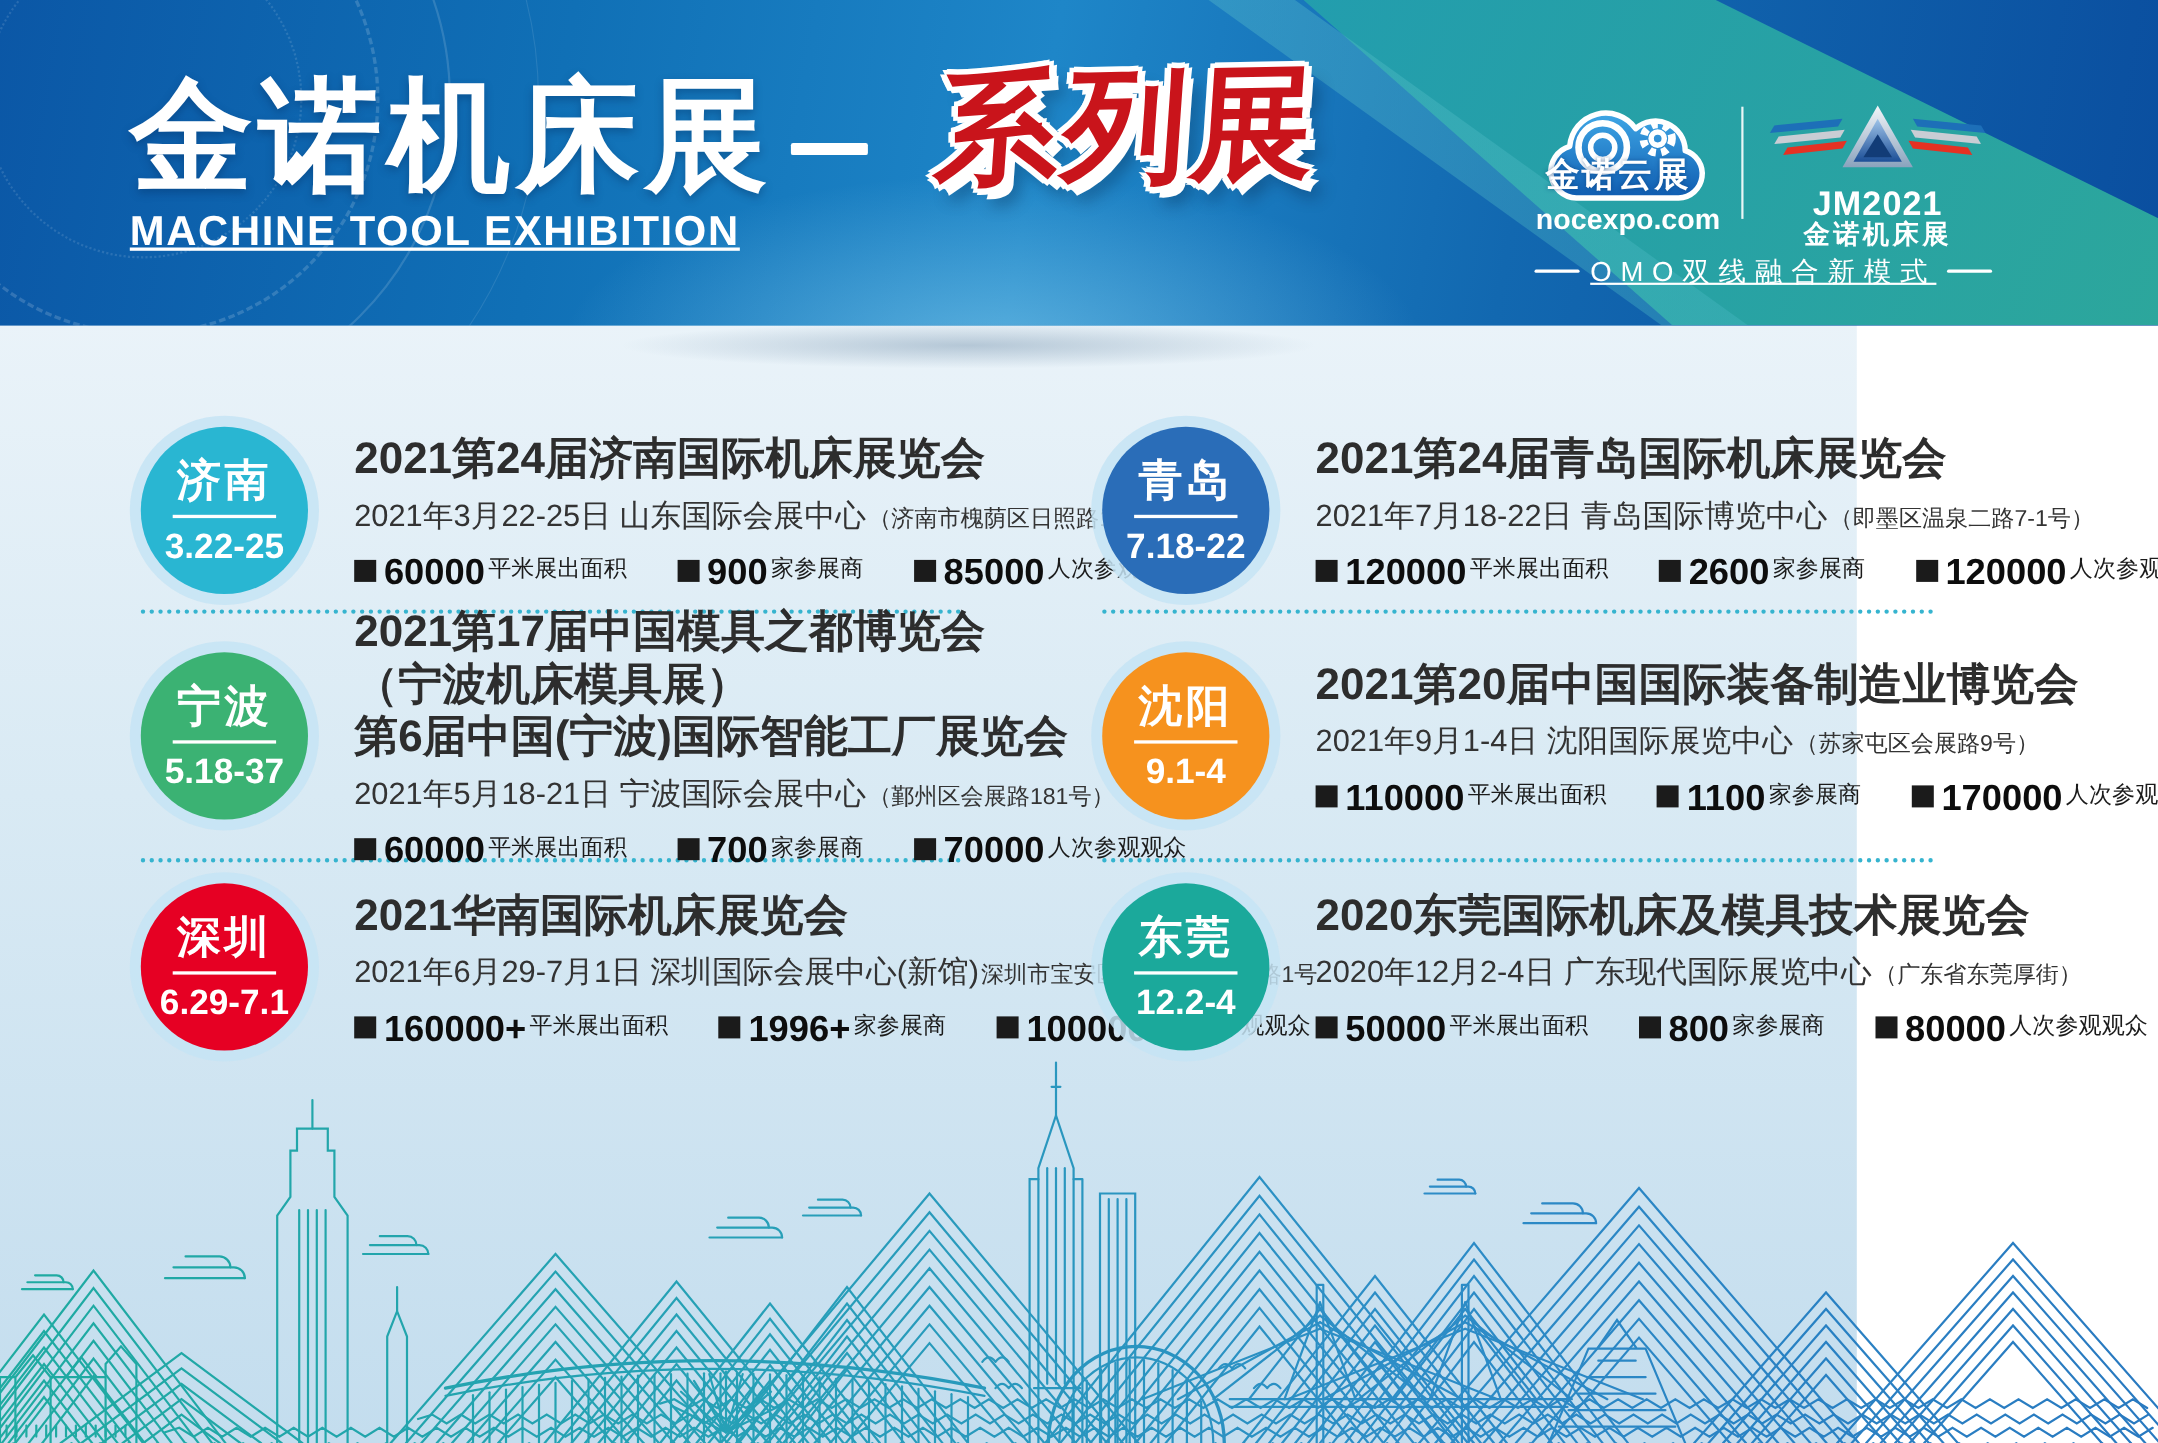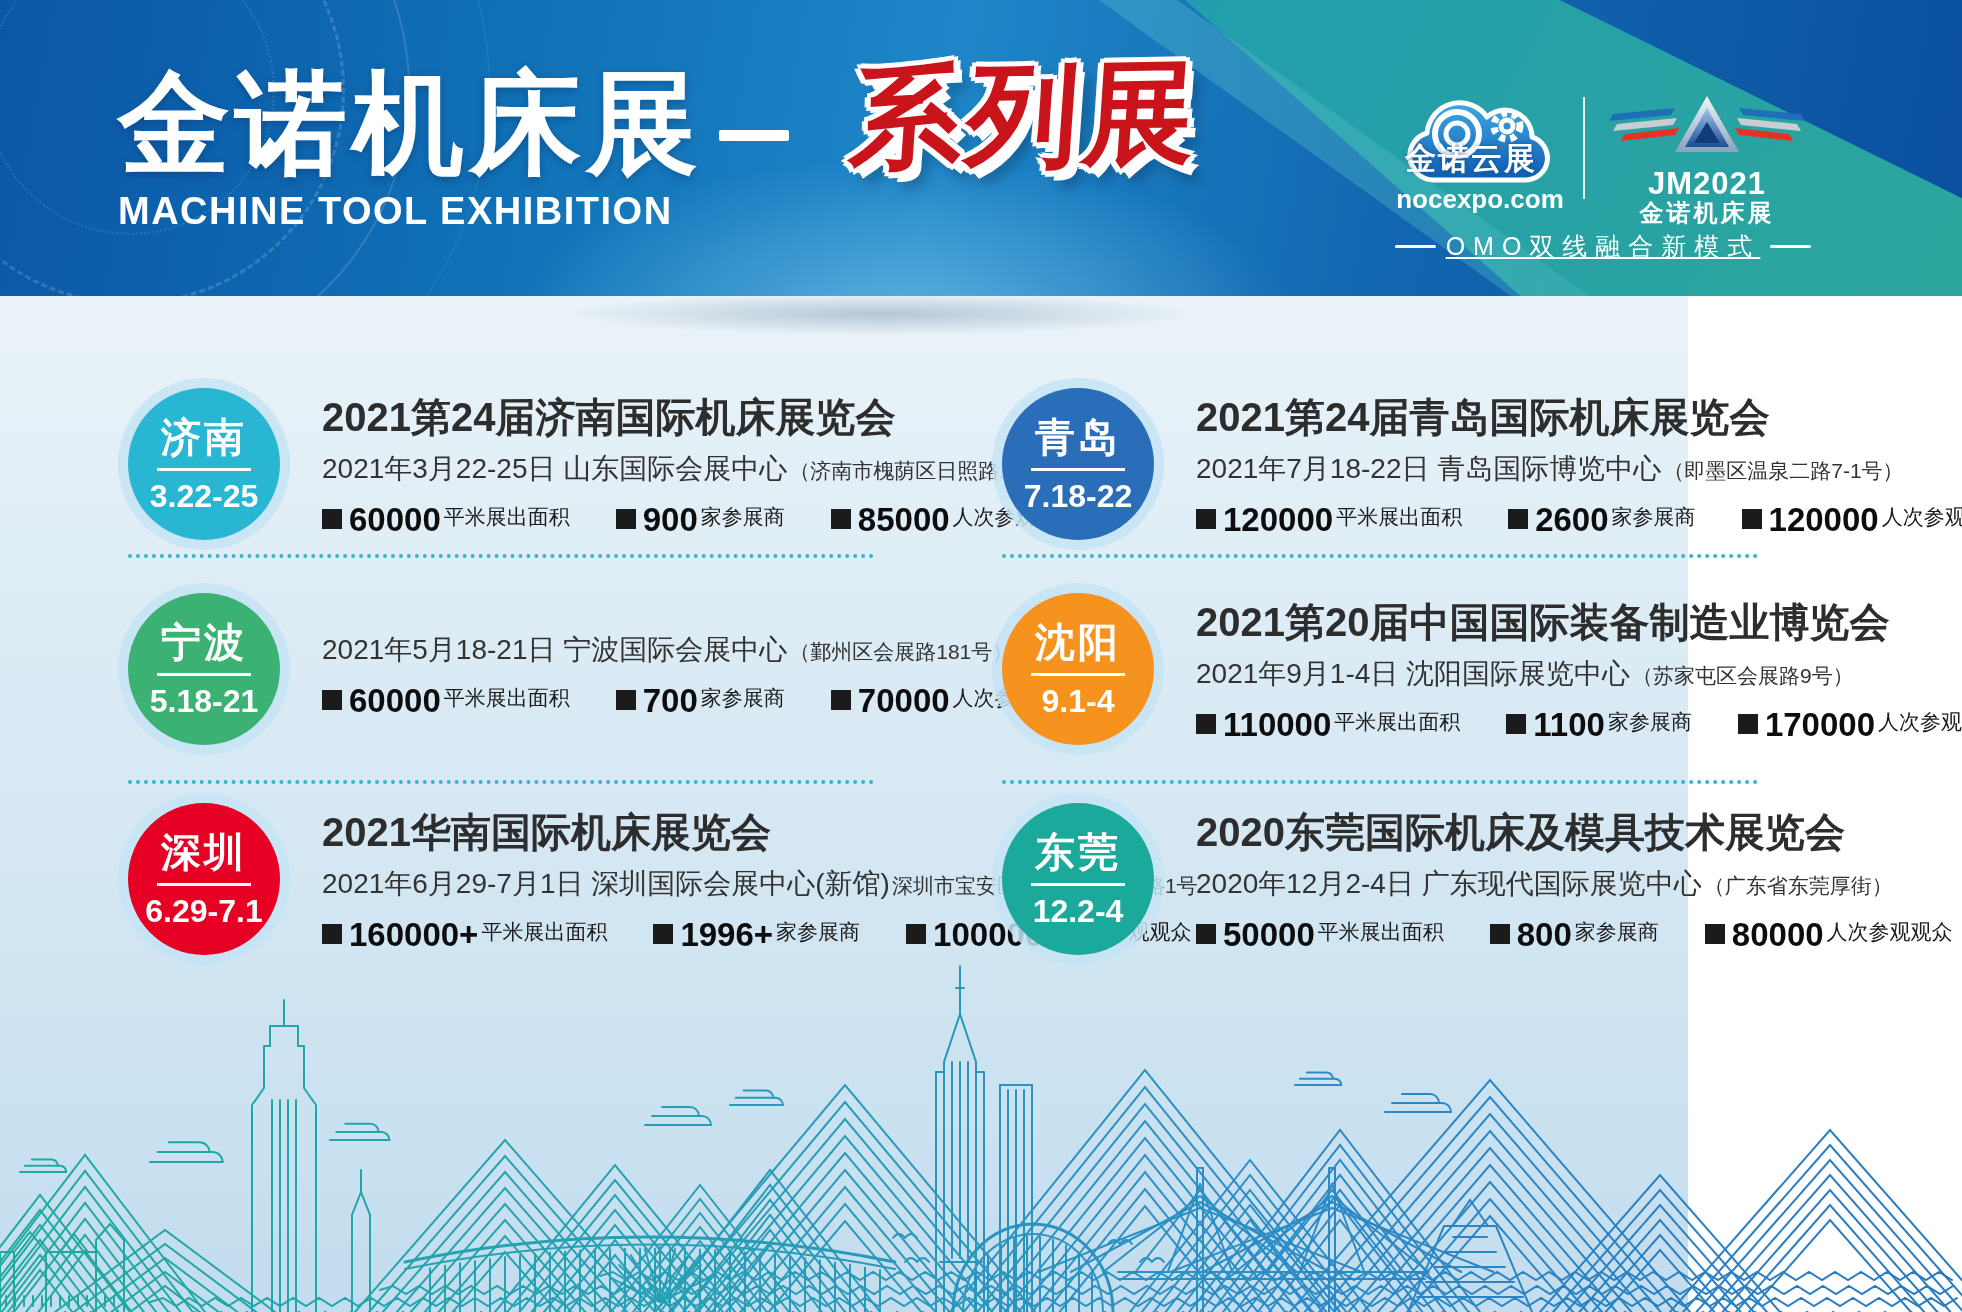--- a/index.html
+++ b/index.html
@@ -32,21 +32,21 @@
   .title-dash { width:70px; height:11px; background:#fff; border-radius:2px;
     margin:62px 0 0 16px; }
   .title-series { margin:-8px 0 0 62px; font-size:112px; font-weight:900; line-height:1;
     color:#c9141b; letter-spacing:4px;
     font-family:"Liberation Serif","DejaVu Serif",serif;
     transform:skewX(-5deg) rotate(-1deg);
     text-shadow:
       -4px -4px 0 #fff, 4px -4px 0 #fff, -4px 4px 0 #fff, 4px 4px 0 #fff,
       0 -5px 0 #fff, 0 6px 0 #fff, -6px 0 0 #fff, 7px 0 0 #fff,
       9px 10px 0 #fff, 14px 16px 14px rgba(0,20,50,.35); }
-  .title-en { color:#fff; font-size:38px; font-weight:700; letter-spacing:1.5px; margin-top:10px; }
+  .title-en { color:#fff; font-size:38px; font-weight:700; letter-spacing:1.5px; margin-top:10px;text-decoration:underline; }
 
   .banner-logos { position:absolute; left:1395px; top:92px; width:420px; }
   .logos-row { display:flex; align-items:center; }
   .cloud-logo { position:relative; width:170px; height:118px; flex:none; }
   .cloud-name { position:absolute; left:10px; top:42px; width:150px; text-align:left;
     color:#fff; font-size:31px; font-weight:700; letter-spacing:2px;
     text-shadow:0 0 4px rgba(10,60,120,.6); }
   .cloud-domain { position:absolute; left:0; top:88px; width:170px; text-align:center;
     color:#fff; font-size:26px; font-weight:700; }
   .logo-divider { width:2px; height:102px; background:rgba(255,255,255,.9); margin:0 22px 14px 18px; flex:none; }
@@ -198,23 +198,28 @@
           </p>
         </div>
       </article>
     </div>
     <div class="divider"></div>
     <div class="row row2">
       <article class="card">
         <div class="badge" style="background: rgb(59, 178, 115);">
           <div class="badge-city">宁波</div>
           <div class="badge-line"></div>
-          <div class="badge-dates">5.18-21</div>
+          <div class="badge-dates">5.18-37</div>
         </div>
         <div class="info">
+          <h2 class="card-title">
+            <span>2021第17届中国模具之都博览会</span>
+            <span>（宁波机床模具展）</span>
+            <span>第6届中国(宁波)国际智能工厂展览会</span>
+          </h2>
           <p class="sched"><span>2021年5月18-21日  宁波国际会展中心</span><span class="note">（鄞州区会展路181号）</span></p>
           <p class="stats">
             <span class="stat">
                 <i class="sq"></i>
                 <b class="val">60000</b>
                 <span class="unit">平米展出面积</span>
               </span>
             <span class="stat">
                 <i class="sq"></i>
                 <b class="val">700</b>

